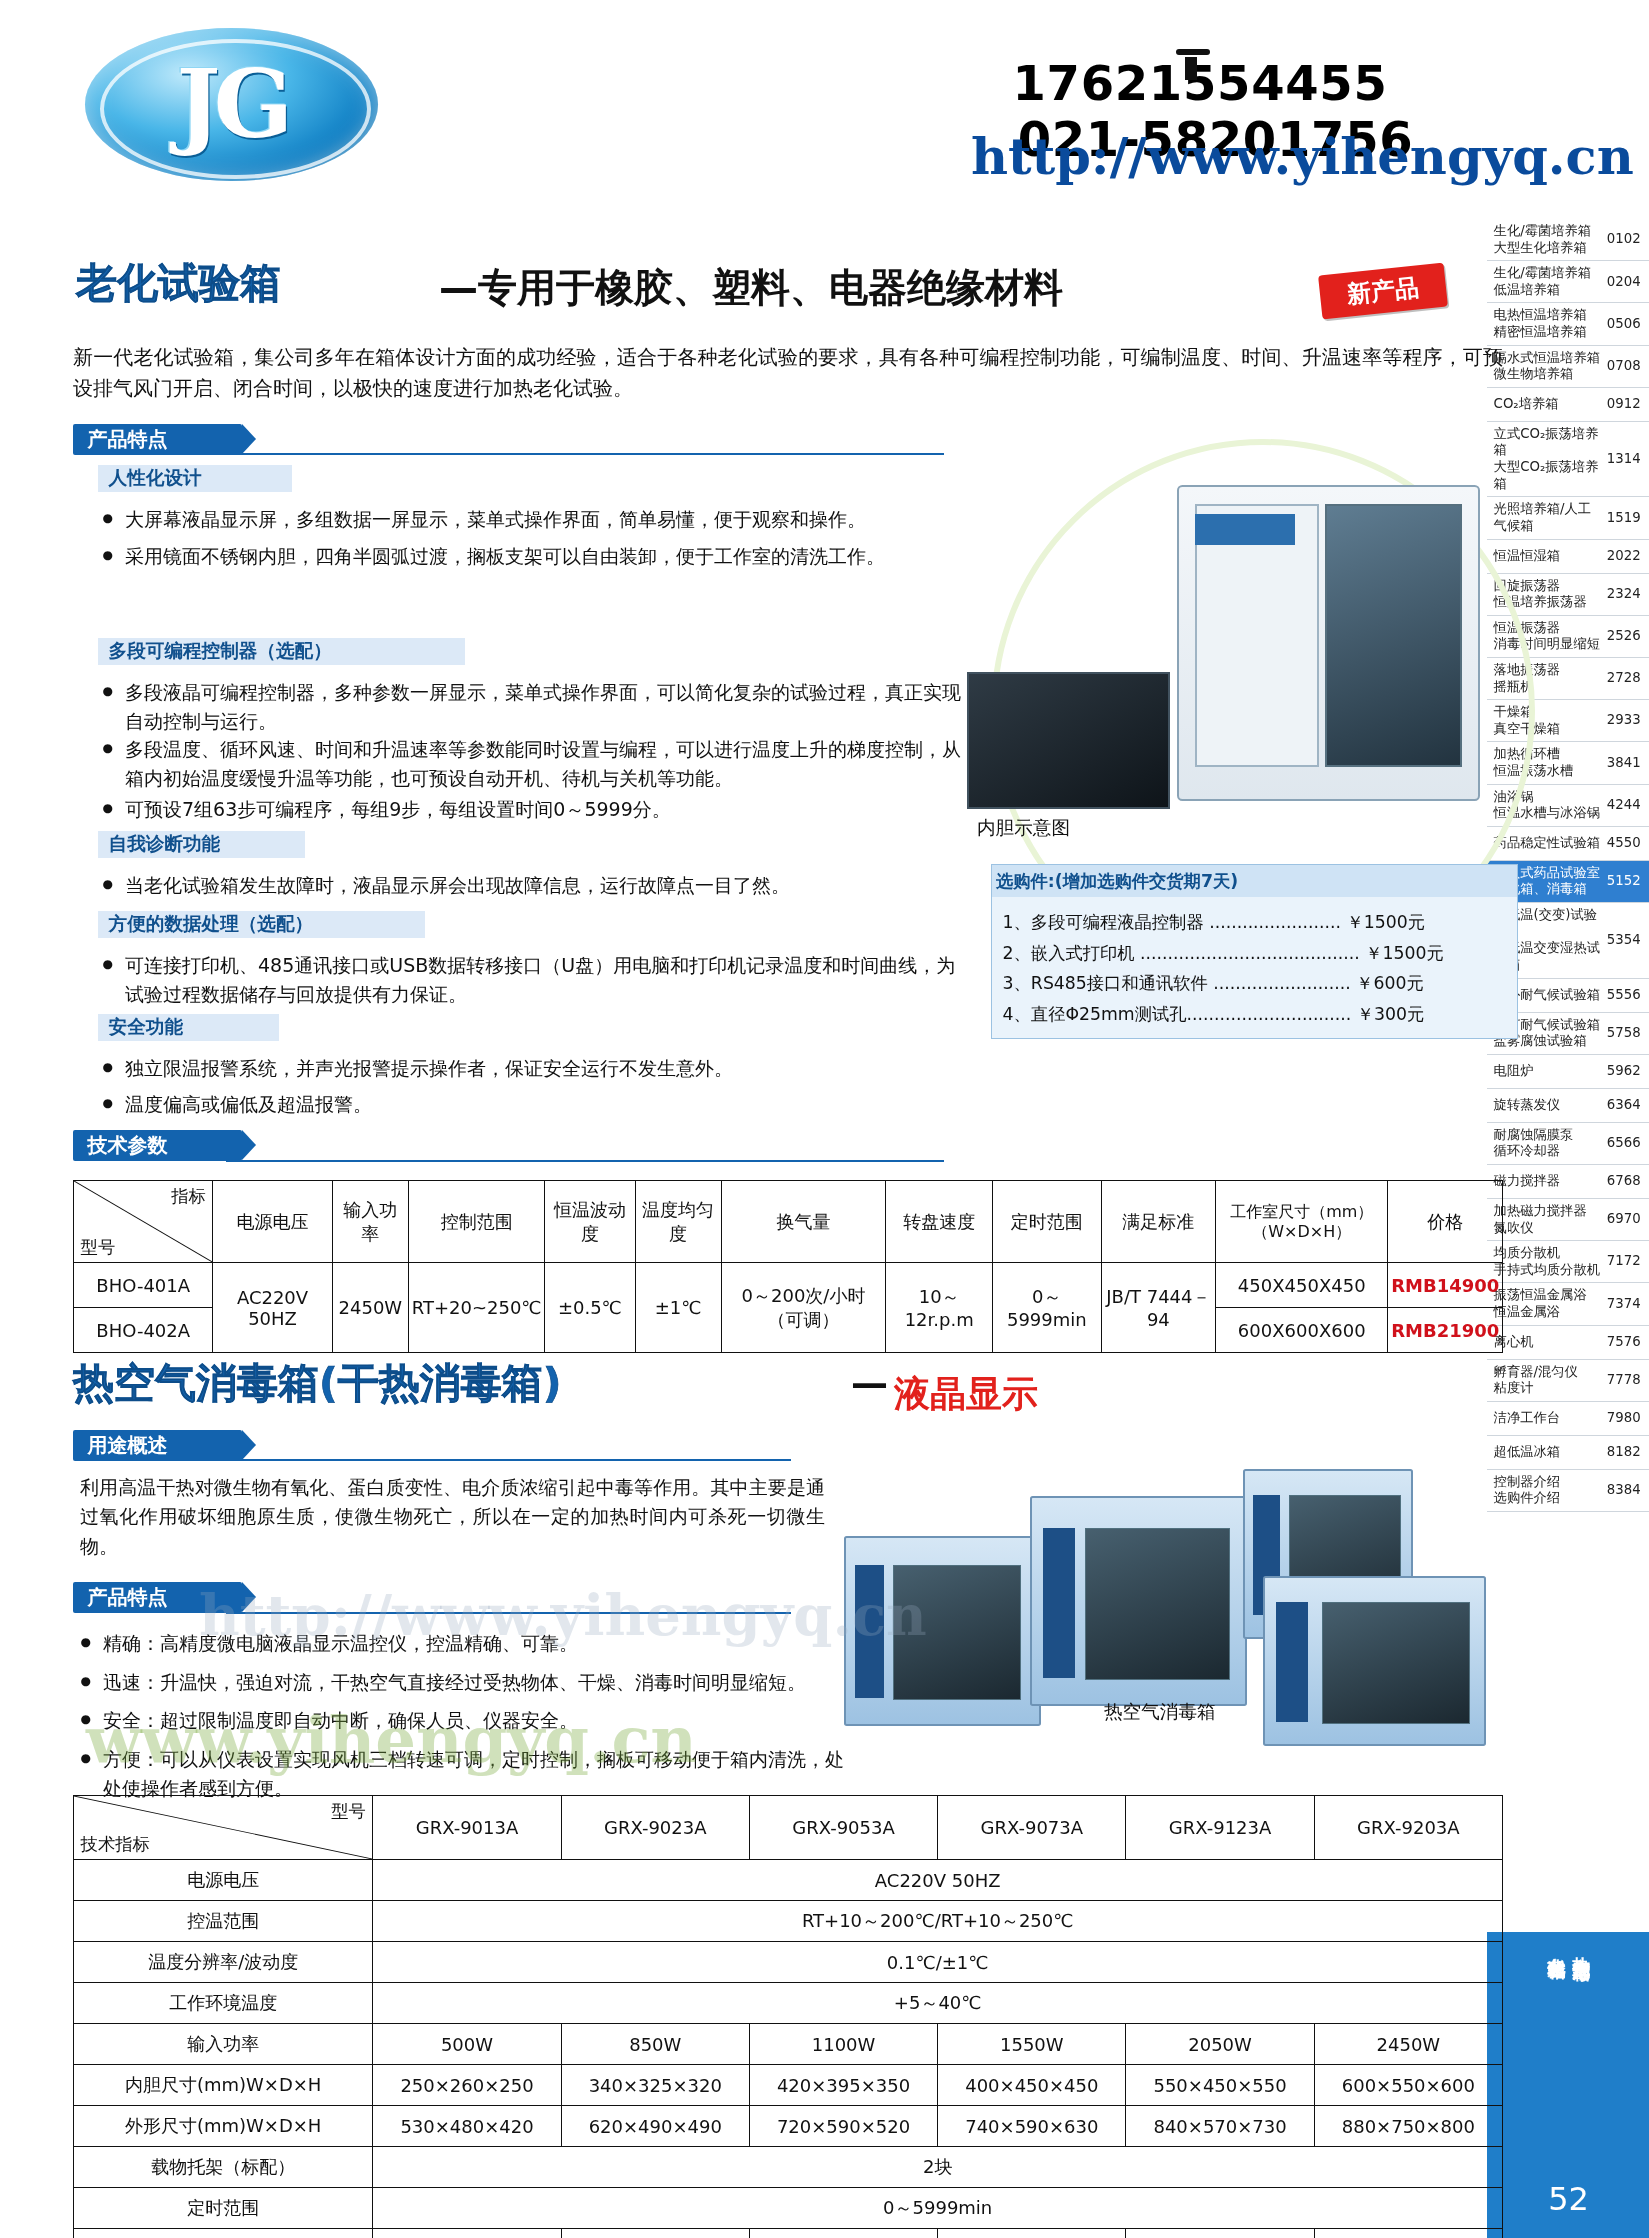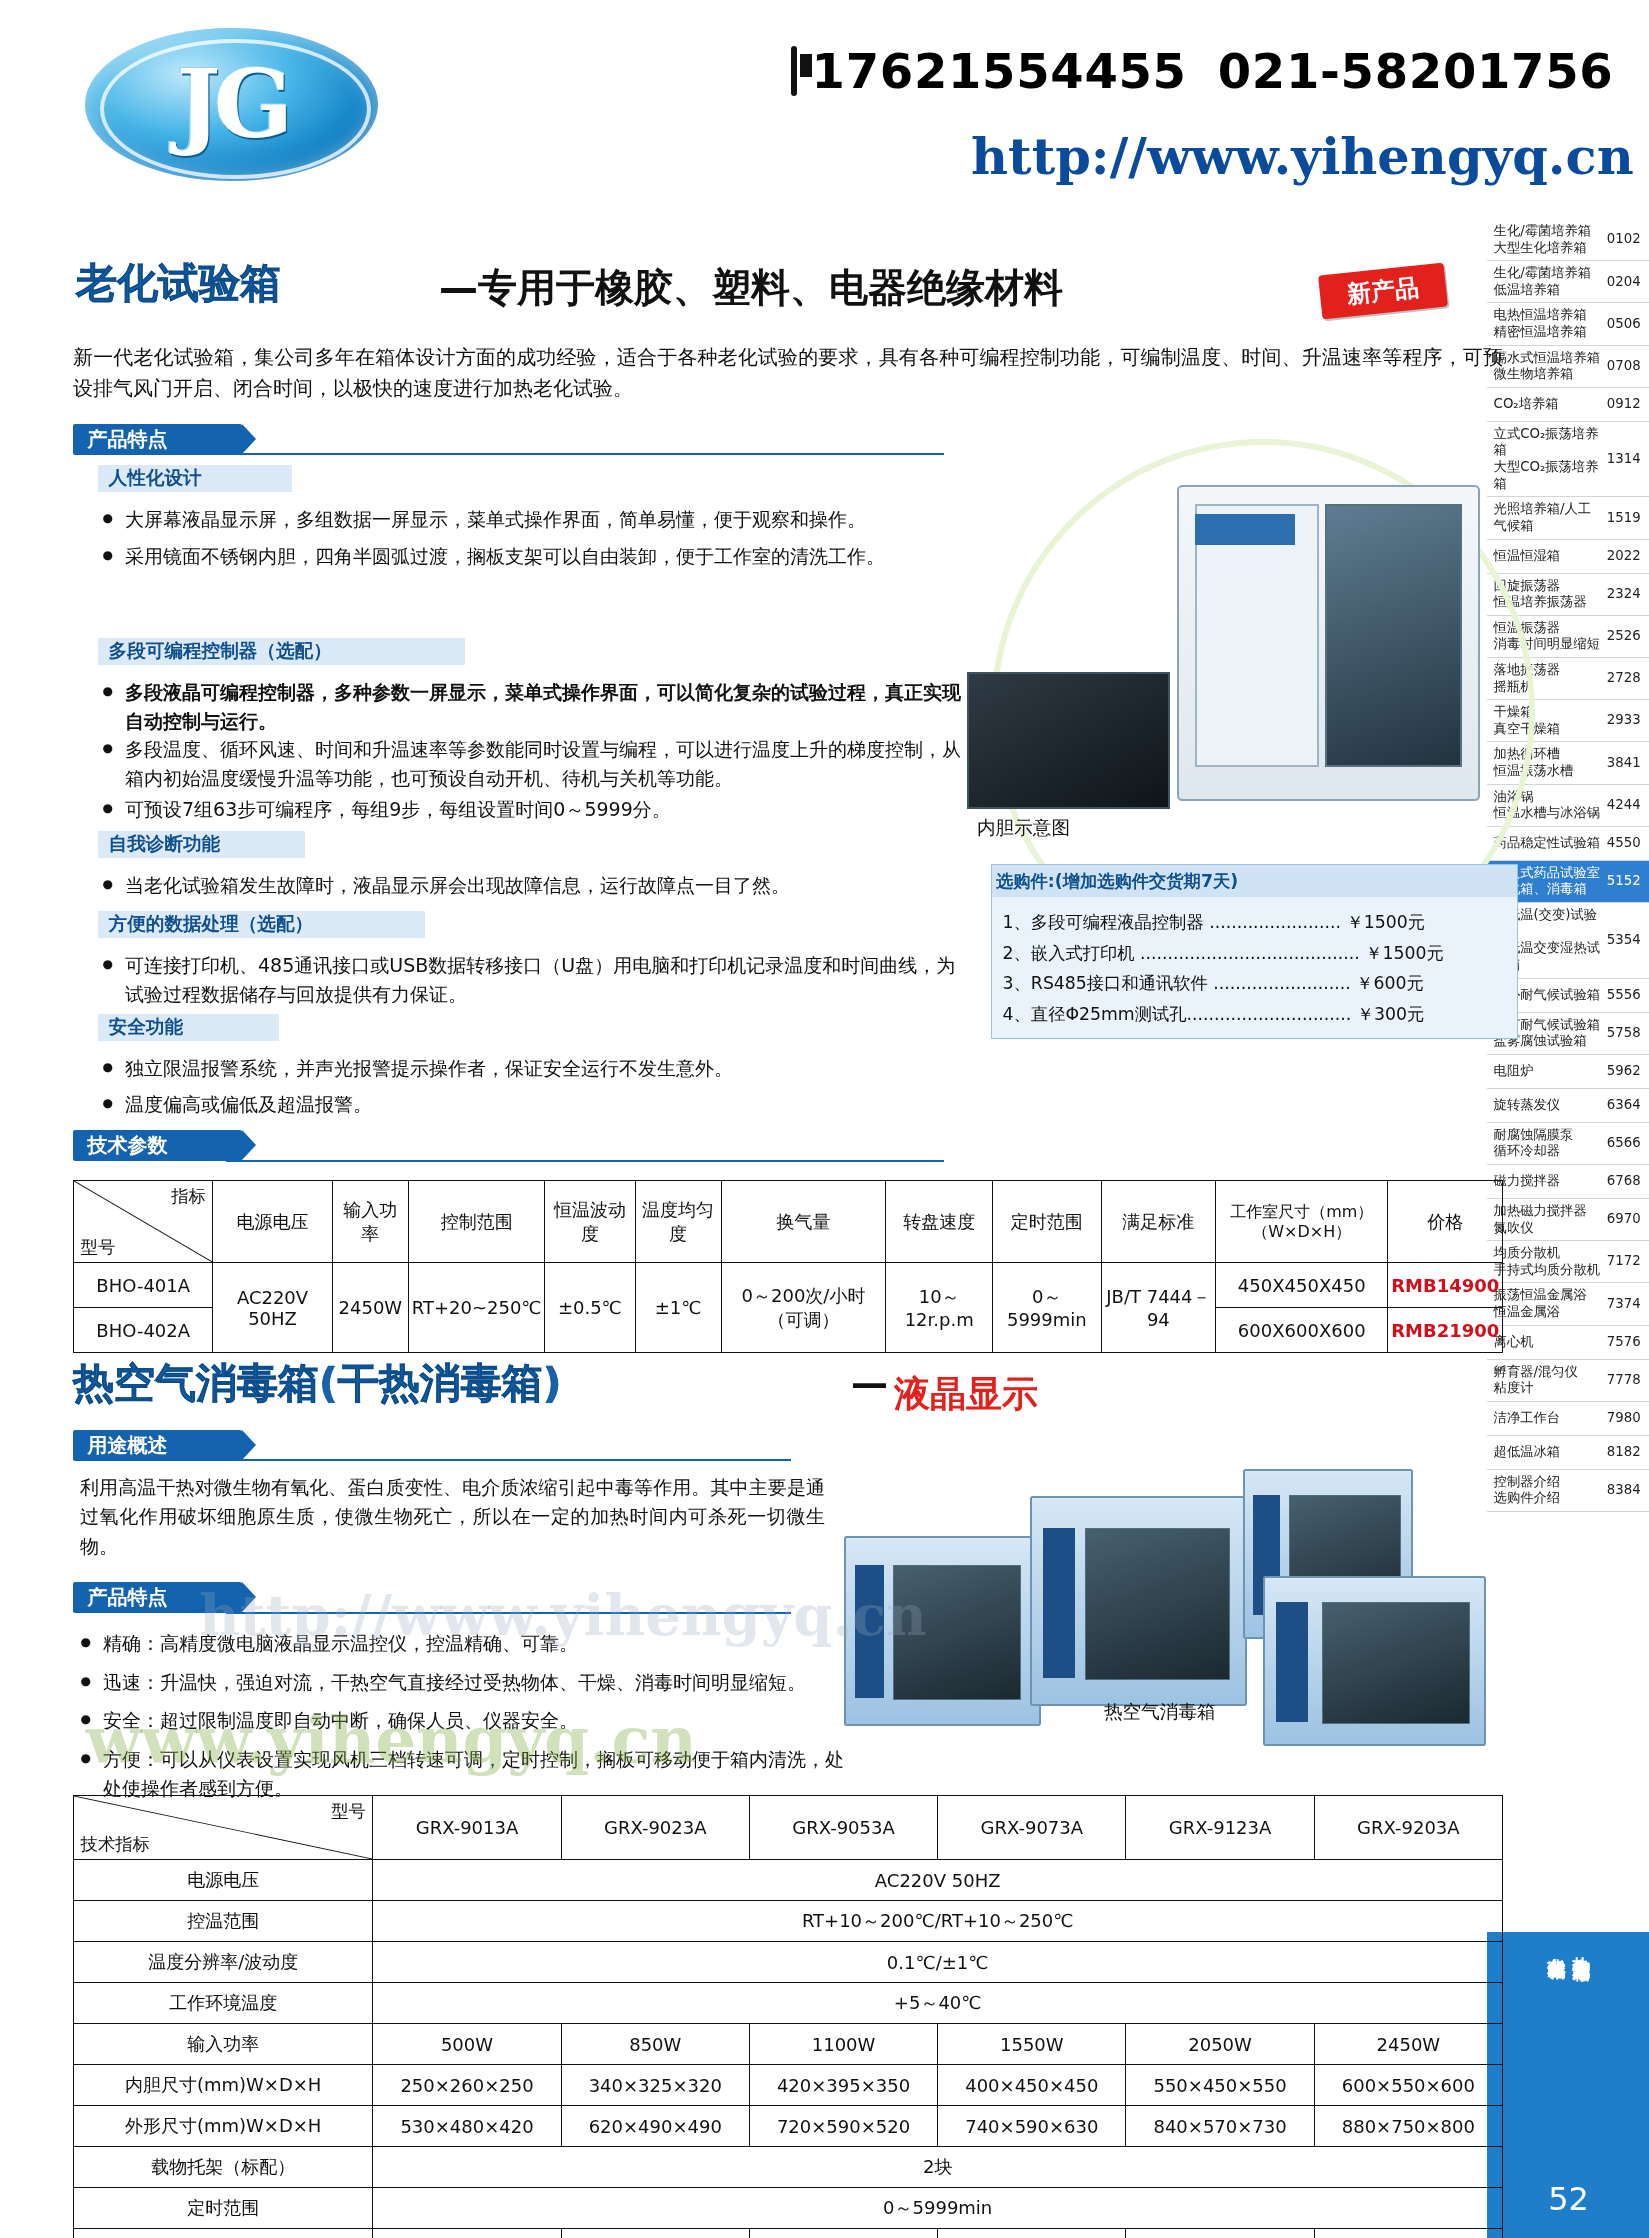--- a/index.html
+++ b/index.html
@@ -25,22 +25,22 @@
   .logo .ring{position:absolute;left:14.6px;top:10.6px;width:263px;height:132px;border-radius:50%;border:4px solid rgba(255,255,255,.75);}
   .logo .jg{
     position:absolute;left:0;top:0;width:293px;height:153px;
     display:flex;align-items:center;justify-content:center;
     font-family:"DejaVu Serif","Liberation Serif",serif;
     font-weight:bold;font-size:93px;color:#ffffff;
     letter-spacing:-6.6px;
     text-shadow:1.3px 2px 0 #0a5f97, -1.3px -1.3px 0 #8fd6f4;
   }
   .phone-row{
-    position:absolute;left:791px;top:41px;width:818px;height:60px;
-    display:flex;align-items:center;
+    position:absolute;left:791px;top:49px;width:818px;height:60px;
+    display:flex;align-items:center;flex-direction:column;
   }
   .phone-icon{
     width:28px;height:44px;border:3.3px solid #111;border-radius:4.7px;margin-right:14.6px;
     position:relative;background:#fff;
   }
   .phone-icon:after{content:"";position:absolute;left:6px;top:5.3px;width:12px;height:22.6px;background:#111;}
   .phone-text{
     font-size:48px;font-weight:bold;letter-spacing:0.7px;
     font-family:"DejaVu Sans","Liberation Sans",sans-serif;
     white-space:nowrap;
@@ -517,21 +517,21 @@
   <div class="intro">新一代老化试验箱，集公司多年在箱体设计方面的成功经验，适合于各种老化试验的要求，具有各种可编程控制功能，可编制温度、时间、升温速率等程序，可预设排气风门开启、闭合时间，以极快的速度进行加热老化试验。</div>
 
   <div class="bar" style="left:73px;top:424px;width:140px;">产品特点</div>
   <div class="barline" style="left:226px;top:453px;width:718px;"></div>
 
   <div class="sub-bar" style="left:86px;top:465px;width:173px;">人性化设计</div>
   <div class="bullet" style="left:125px;top:542px;width:838px;">采用镜面不锈钢内胆，四角半圆弧过渡，搁板支架可以自由装卸，便于工作室的清洗工作。</div>
   <div class="bullet" style="left:125px;top:505px;width:838px;">大屏幕液晶显示屏，多组数据一屏显示，菜单式操作界面，简单易懂，便于观察和操作。</div>
 
   <div class="sub-bar" style="left:86px;top:638px;width:346px;">多段可编程控制器（选配）</div>
-  <div class="bullet" style="left:125px;top:678px;width:838px;font-weight:bold;">多段液晶可编程控制器，多种参数一屏显示，菜单式操作界面，可以简化复杂的试验过程，真正实现自动控制与运行。</div>
+  <div class="bullet" style="left:125px;top:678px;width:838px;">多段液晶可编程控制器，多种参数一屏显示，菜单式操作界面，可以简化复杂的试验过程，真正实现自动控制与运行。</div>
   <div class="bullet" style="left:125px;top:735px;width:838px;">多段温度、循环风速、时间和升温速率等参数能同时设置与编程，可以进行温度上升的梯度控制，从箱内初始温度缓慢升温等功能，也可预设自动开机、待机与关机等功能。</div>
   <div class="bullet" style="left:125px;top:795px;width:838px;">可预设7组63步可编程序，每组9步，每组设置时间0～5999分。</div>
 
   <div class="sub-bar" style="left:86px;top:831px;width:186px;">自我诊断功能</div>
   <div class="bullet" style="left:125px;top:871px;width:838px;">当老化试验箱发生故障时，液晶显示屏会出现故障信息，运行故障点一目了然。</div>
 
   <div class="sub-bar" style="left:86px;top:911px;width:306px;">方便的数据处理（选配）</div>
   <div class="bullet" style="left:125px;top:951px;width:838px;">可连接打印机、485通讯接口或USB数据转移接口（U盘）用电脑和打印机记录温度和时间曲线，为试验过程数据储存与回放提供有力保证。</div>
 
   <div class="sub-bar" style="left:86px;top:1014px;width:160px;">安全功能</div>

